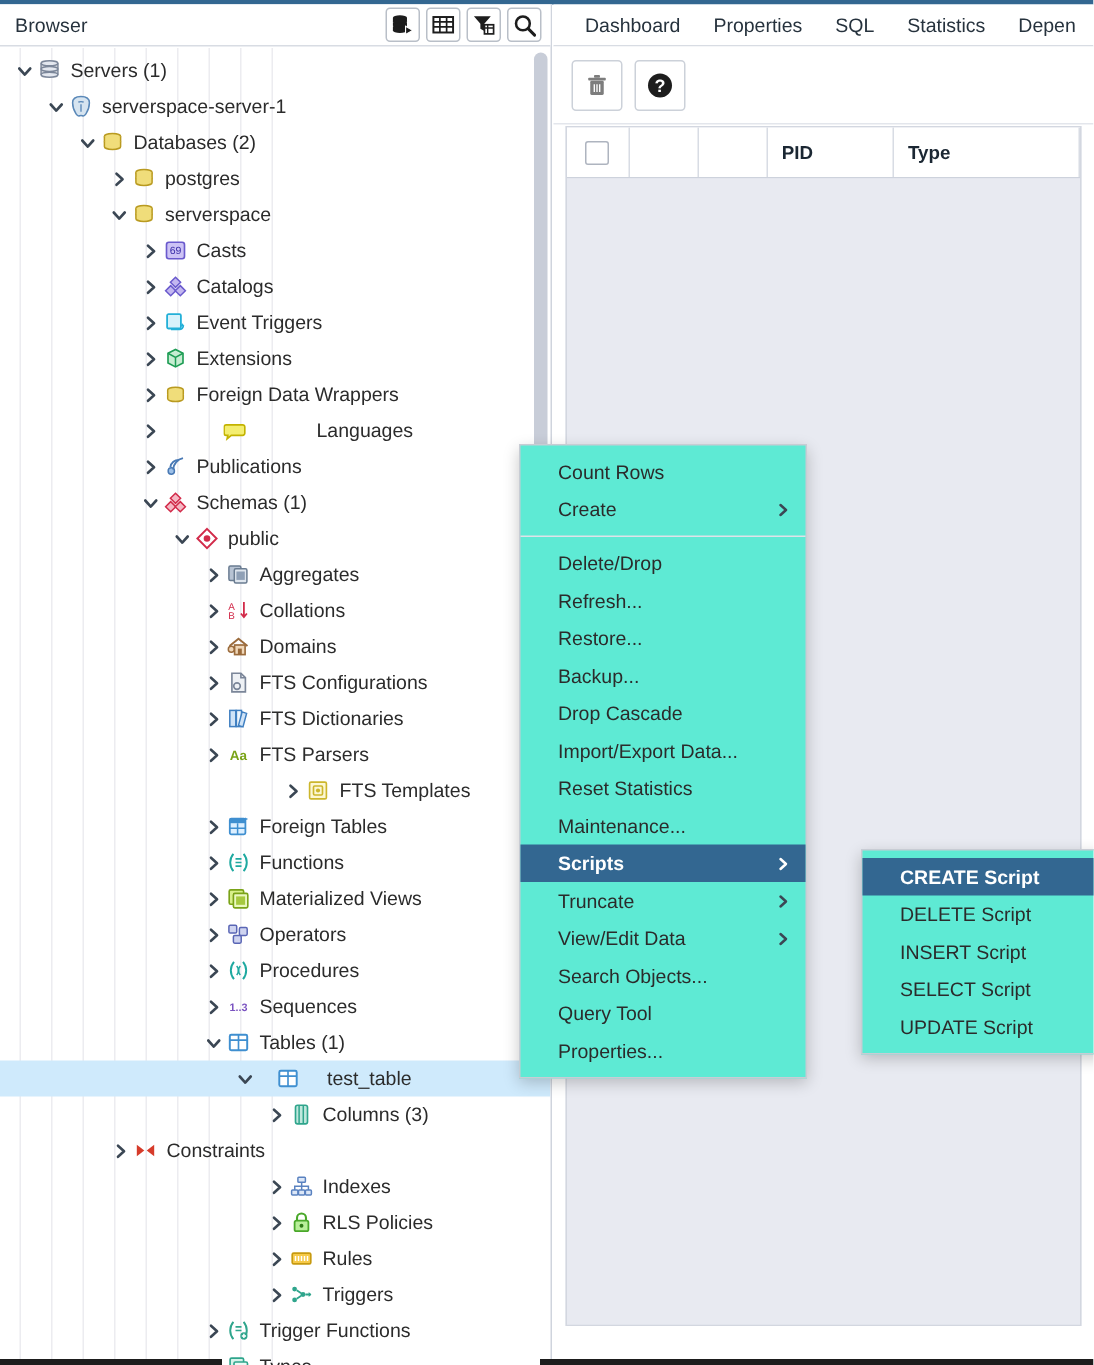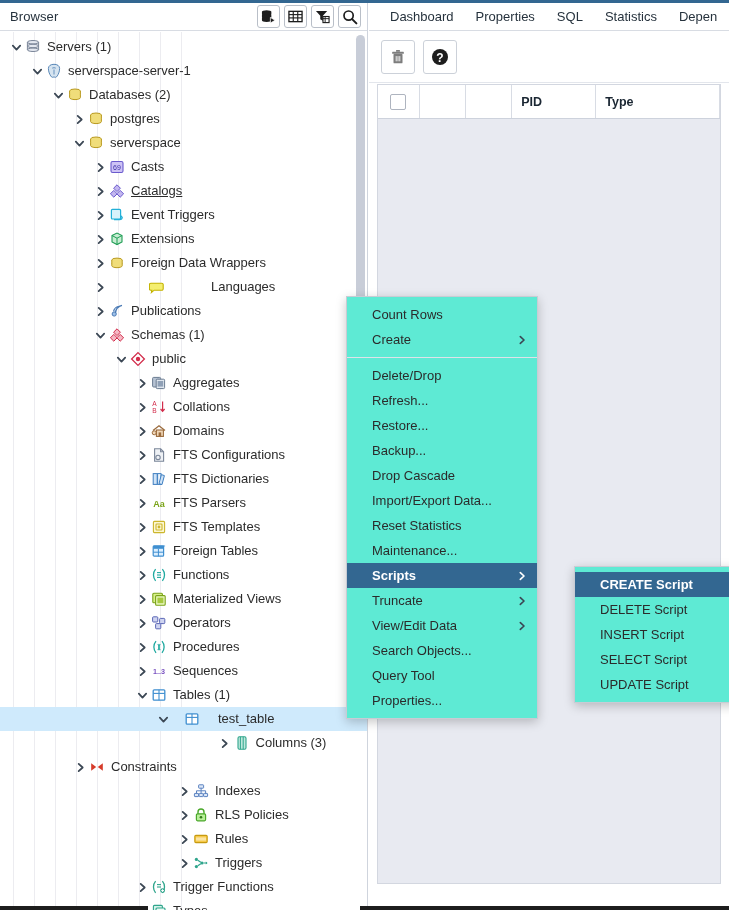--- a/index.html
+++ b/index.html
@@ -325,21 +325,21 @@
               </svg>
             </span>
             <span class="node-icon">
               <svg width="16" height="16" viewBox="0 0 16 16">
                 <rect x="2" y="2.5" width="12" height="11" rx="1.6" fill="#cdc3f5" stroke="#6a5acd" stroke-width="1.1"></rect>
                 <text x="8" y="10.6" font-family="Liberation Sans, sans-serif" font-size="7" fill="#3b2fa8" text-anchor="middle">69</text>
               </svg>
             </span>
             <span class="node-label">Casts</span>
           </div>
-          <div class="tree-row" style="padding-left: 92px; text-decoration: underline;">
+          <div class="tree-row" style="padding-left: 92px;">
             <span class="twisty">
               <svg width="11" height="11" viewBox="0 0 12 12">
                 <path d="M4 2 L8.4 6 L4 10" fill="none" stroke="#3b4754" stroke-width="1.9" stroke-linecap="round" stroke-linejoin="round"></path>
               </svg>
             </span>
             <span class="node-icon">
               <svg width="16" height="16" viewBox="0 0 16 16">
                 <path d="M8 1.8 L11.4 5.2 8 8.6 4.6 5.2Z" fill="#c3b7f0" stroke="#6a5acd" stroke-width="1"></path>
                 <path d="M4.8 7.4 L8.2 10.8 4.8 14.2 1.4 10.8Z" fill="#c3b7f0" stroke="#6a5acd" stroke-width="1"></path>
                 <path d="M11.2 7.4 L14.6 10.8 11.2 14.2 7.8 10.8Z" fill="#c3b7f0" stroke="#6a5acd" stroke-width="1"></path>
@@ -530,21 +530,21 @@
                 <path d="M4 2 L8.4 6 L4 10" fill="none" stroke="#3b4754" stroke-width="1.9" stroke-linecap="round" stroke-linejoin="round"></path>
               </svg>
             </span>
             <span class="node-icon">
               <svg width="16" height="16" viewBox="0 0 16 16">
                 <text x="8" y="11.6" font-family="Liberation Sans, sans-serif" font-size="9" font-weight="bold" fill="#7aa318" text-anchor="middle">Aa</text>
               </svg>
             </span>
             <span class="node-label">FTS Parsers</span>
           </div>
-          <div class="tree-row" style="padding-left: 134px;">
+          <div class="tree-row" style="padding-left: 134px; justify-content: center;">
             <span class="twisty">
               <svg width="11" height="11" viewBox="0 0 12 12">
                 <path d="M4 2 L8.4 6 L4 10" fill="none" stroke="#3b4754" stroke-width="1.9" stroke-linecap="round" stroke-linejoin="round"></path>
               </svg>
             </span>
             <span class="node-icon">
               <svg width="16" height="16" viewBox="0 0 16 16">
                 <rect x="2.4" y="2.4" width="11.2" height="11.2" rx="1" fill="#fcf7d2" stroke="#ccb62c" stroke-width="1.1"></rect>
                 <rect x="5" y="5" width="6" height="6" rx=".8" fill="none" stroke="#ccb62c" stroke-width="1.1"></rect>
                 <circle cx="8" cy="8" r="1.4" fill="#ccb62c"></circle>
@@ -668,21 +668,21 @@
             </span>
             <span class="node-icon">
               <svg width="16" height="16" viewBox="0 0 16 16">
                 <rect x="2.2" y="2.8" width="11.6" height="10.4" rx="1" fill="#ffffff" stroke="#3f8fd0" stroke-width="1.3"></rect>
                 <line x1="2.2" y1="6.4" x2="13.8" y2="6.4" stroke="#3f8fd0" stroke-width="1.1"></line>
                 <line x1="8" y1="2.8" x2="8" y2="13.2" stroke="#3f8fd0" stroke-width="1.1"></line>
               </svg>
             </span>
             <span class="node-label">test_table</span>
           </div>
-          <div class="tree-row" style="padding-left: 176px; justify-content: center;">
+          <div class="tree-row" style="padding-left: 176px;">
             <span class="twisty">
               <svg width="11" height="11" viewBox="0 0 12 12">
                 <path d="M4 2 L8.4 6 L4 10" fill="none" stroke="#3b4754" stroke-width="1.9" stroke-linecap="round" stroke-linejoin="round"></path>
               </svg>
             </span>
             <span class="node-icon">
               <svg width="16" height="16" viewBox="0 0 16 16">
                 <rect x="4" y="1.8" width="8" height="12.4" rx="1.4" fill="#bfe8dd" stroke="#2fa58c" stroke-width="1.1"></rect>
                 <line x1="6.4" y1="1.8" x2="6.4" y2="14.2" stroke="#2fa58c" stroke-width="1"></line>
                 <line x1="9.2" y1="1.8" x2="9.2" y2="14.2" stroke="#2fa58c" stroke-width="1"></line>

